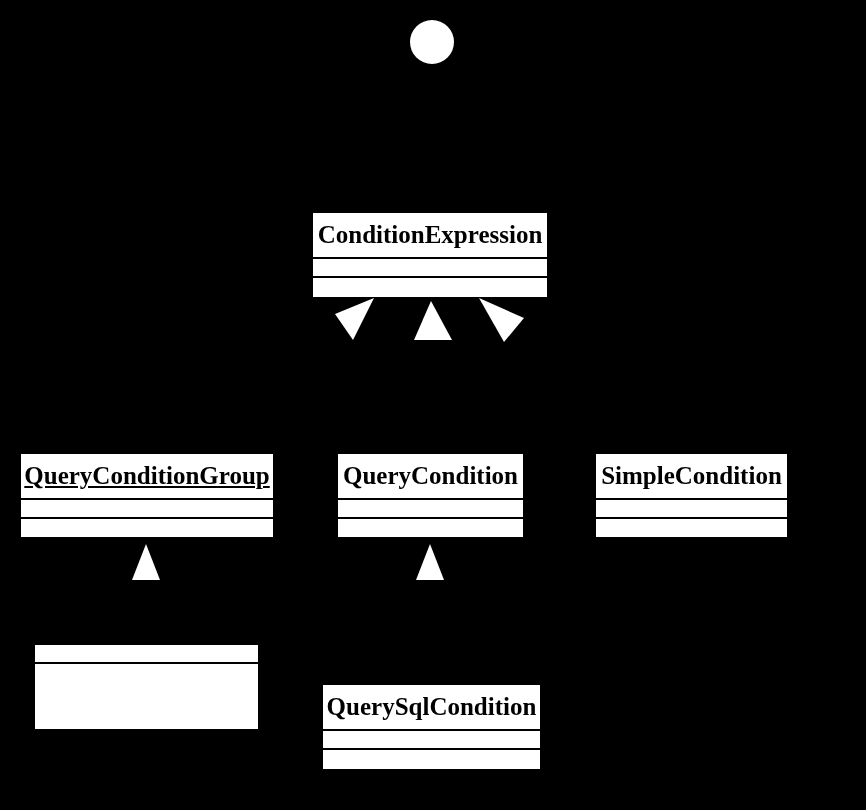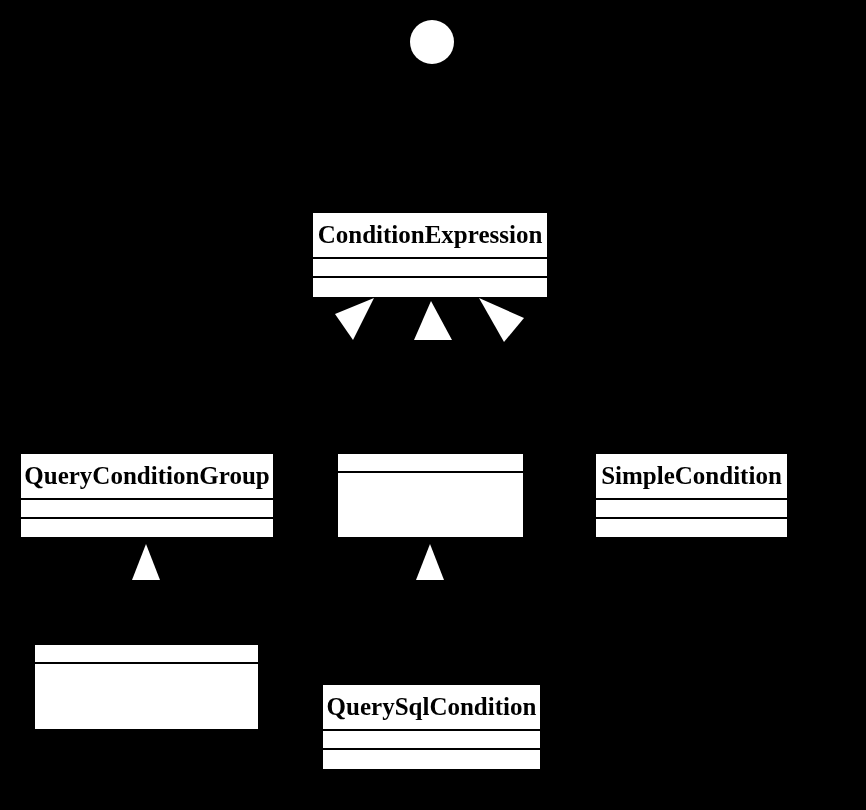--- a/index.html
+++ b/index.html
@@ -38,21 +38,21 @@
     overflow: hidden;
   }
   .cls .attrs {
     flex: 0 0 17px;
     border-bottom: 2px solid #000000;
   }
   .cls .ops { flex: 1 1 auto; }
 
   
   #cls-condition-expression { left: 313px; top: 213px; width: 234px; height: 84px; }
-  #cls-query-condition-group { left: 21px;  top: 454px; width: 252px; height: 83px; }
+  #cls-query-condition-group { left: 21px;  top: 454px; width: 252px; height: 83px; text-decoration: underline; }
   #cls-query-condition       { left: 338px; top: 454px; width: 185px; height: 83px; }
   #cls-simple-condition      { left: 596px; top: 454px; width: 191px; height: 83px; }
   #cls-query-having-group    { left: 35px;  top: 645px; width: 223px; height: 84px; }
   #cls-query-sql-condition   { left: 323px; top: 645px; width: 217px; height: 84px; margin-top: 40px; }
 </style>
 </head>
 <body>
 
 <div class="canvas">
 
@@ -71,20 +71,21 @@
     <div class="ops"></div>
   </div>
 
   <div class="cls" id="cls-query-condition-group">
     <div class="title">QueryConditionGroup</div>
     <div class="attrs"></div>
     <div class="ops"></div>
   </div>
 
   <div class="cls" id="cls-query-condition">
+    <div class="title">QueryCondition</div>
     <div class="attrs"></div>
     <div class="ops"></div>
   </div>
 
   <div class="cls" id="cls-simple-condition">
     <div class="title">SimpleCondition</div>
     <div class="attrs"></div>
     <div class="ops"></div>
   </div>
 

